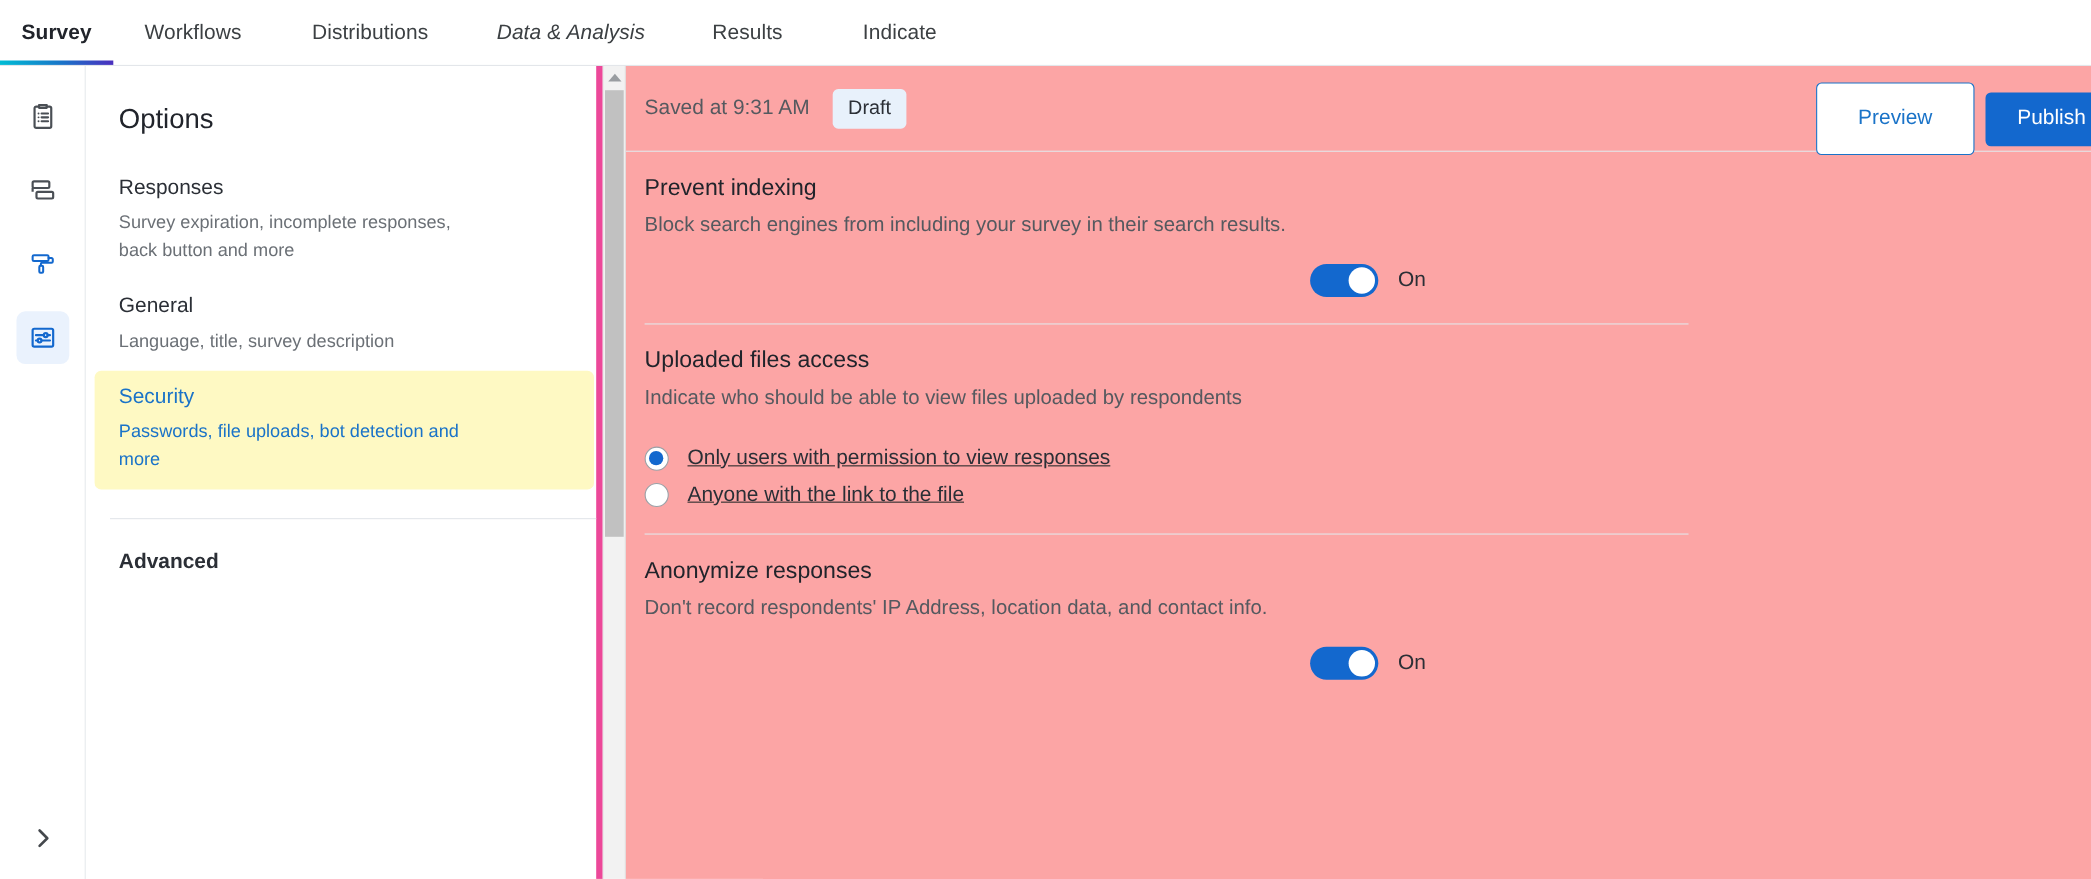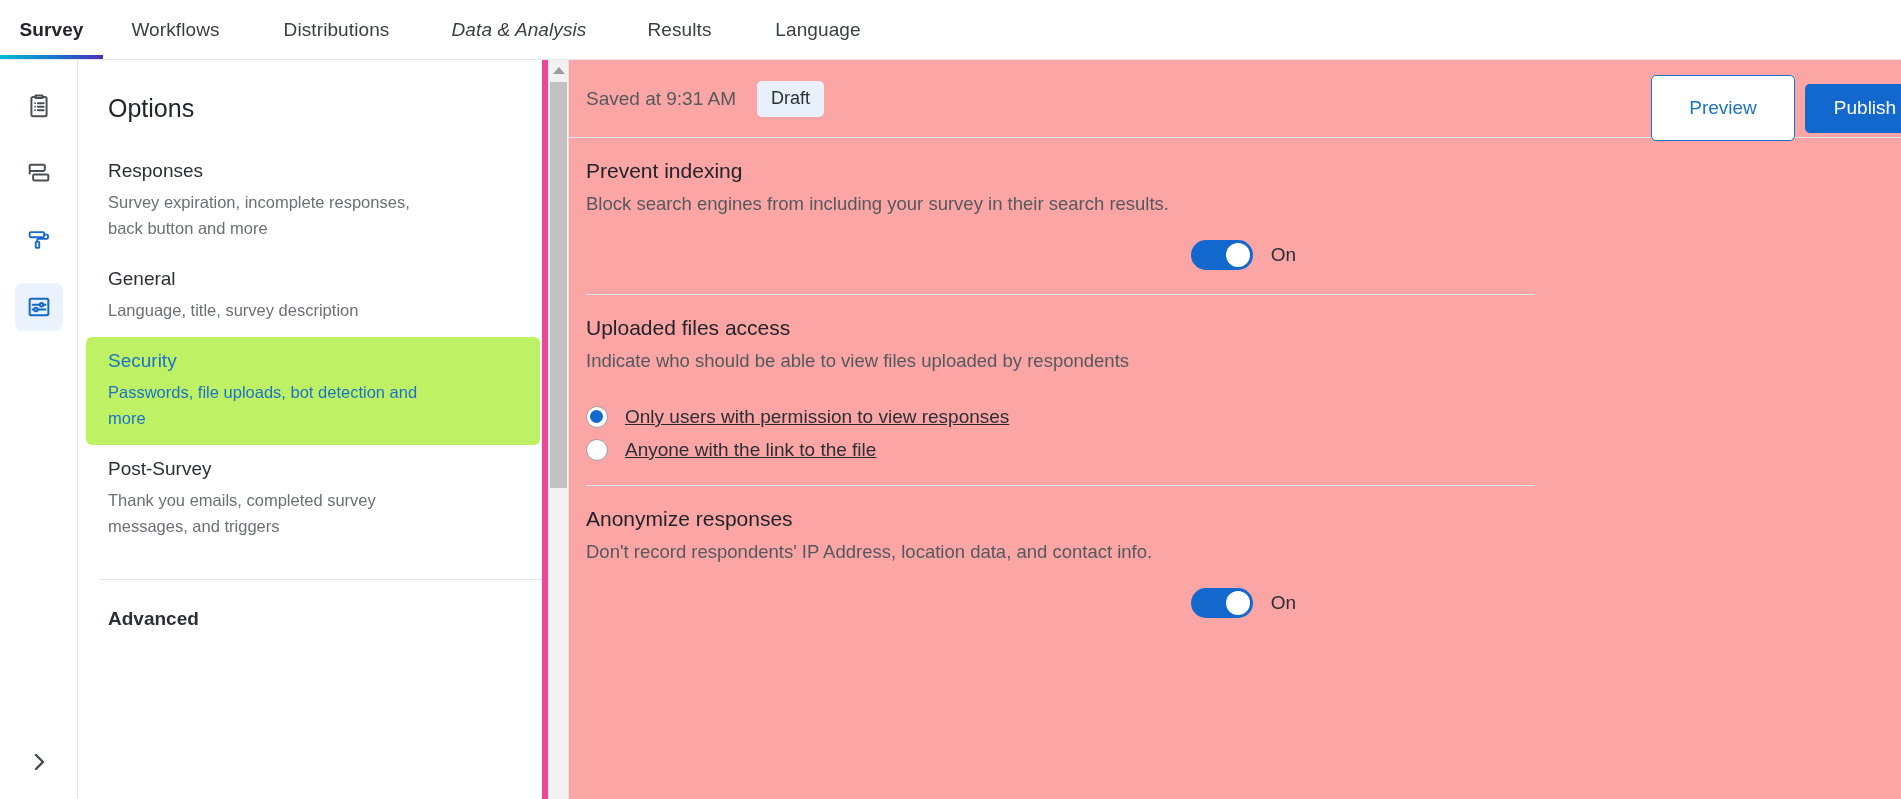--- a/index.html
+++ b/index.html
@@ -102,21 +102,21 @@
     font-weight: 400;
     color: #21242b;
     padding: 34px 0 0 30px;
   }
   .opt-group { padding: 0 8px 0 8px; margin-top: 24px; }
   .opt-item {
     padding: 10px 22px 14px 22px;
     border-radius: 6px;
     cursor: pointer;
   }
-  .opt-item.selected { background: #bef264; }
+  .opt-item.selected { background: #fef9c3; }
   .opt-item-title {
     font-size: 19px;
     color: #2b2f36;
     line-height: 28px;
   }
   .opt-item.selected .opt-item-title { color: #1a73c8; }
   .opt-item-desc {
     font-size: 16.5px;
     color: #6b7076;
     line-height: 26px;
@@ -322,21 +322,21 @@
     <div class="tab tab-dist">
       <span>Distributions</span>
     </div>
     <div class="tab tab-data">
       <span>Data &amp; Analysis</span>
     </div>
     <div class="tab tab-res">
       <span>Results</span>
     </div>
     <div class="tab tab-rep">
-      <span>Language</span>
+      <span>Indicate</span>
     </div>
   </div>
 </div>
 
 <div class="rail">
 
   <div class="rail-btn r1">
     <span>
       <svg width="28" height="28" viewBox="0 0 24 24" fill="none" stroke="#4a4f55" stroke-width="1.7" stroke-linecap="round" stroke-linejoin="round">
         <path d="M9 3h6v2.2H9z"></path>
@@ -404,24 +404,20 @@
       <div class="opt-item">
         <div class="opt-item-title">General</div>
         <div class="opt-item-desc">Language, title, survey description</div>
       </div>
 
       <div class="opt-item selected">
         <div class="opt-item-title">Security</div>
         <div class="opt-item-desc">Passwords, file uploads, bot detection and more</div>
       </div>
 
-      <div class="opt-item">
-        <div class="opt-item-title">Post-Survey</div>
-        <div class="opt-item-desc">Thank you emails, completed survey messages, and triggers</div>
-      </div>
 
     </div>
 
     <div class="opt-divider"></div>
 
     <div class="opt-section-header">Advanced</div>
   </div>
 </div>
 
 <div class="panel-scrollbar">

